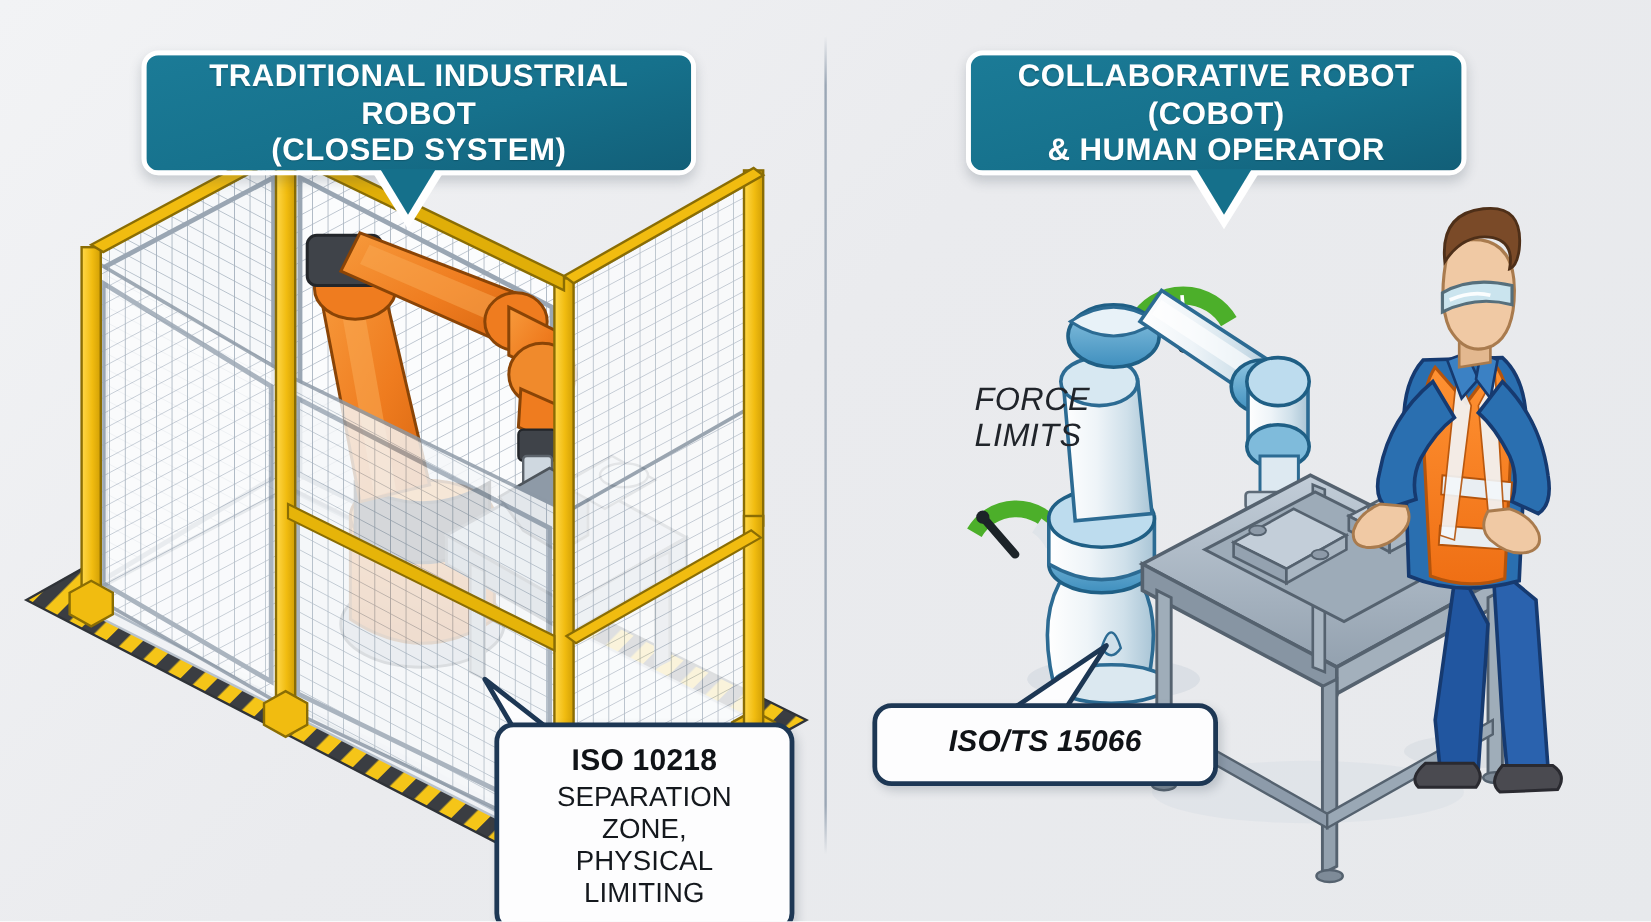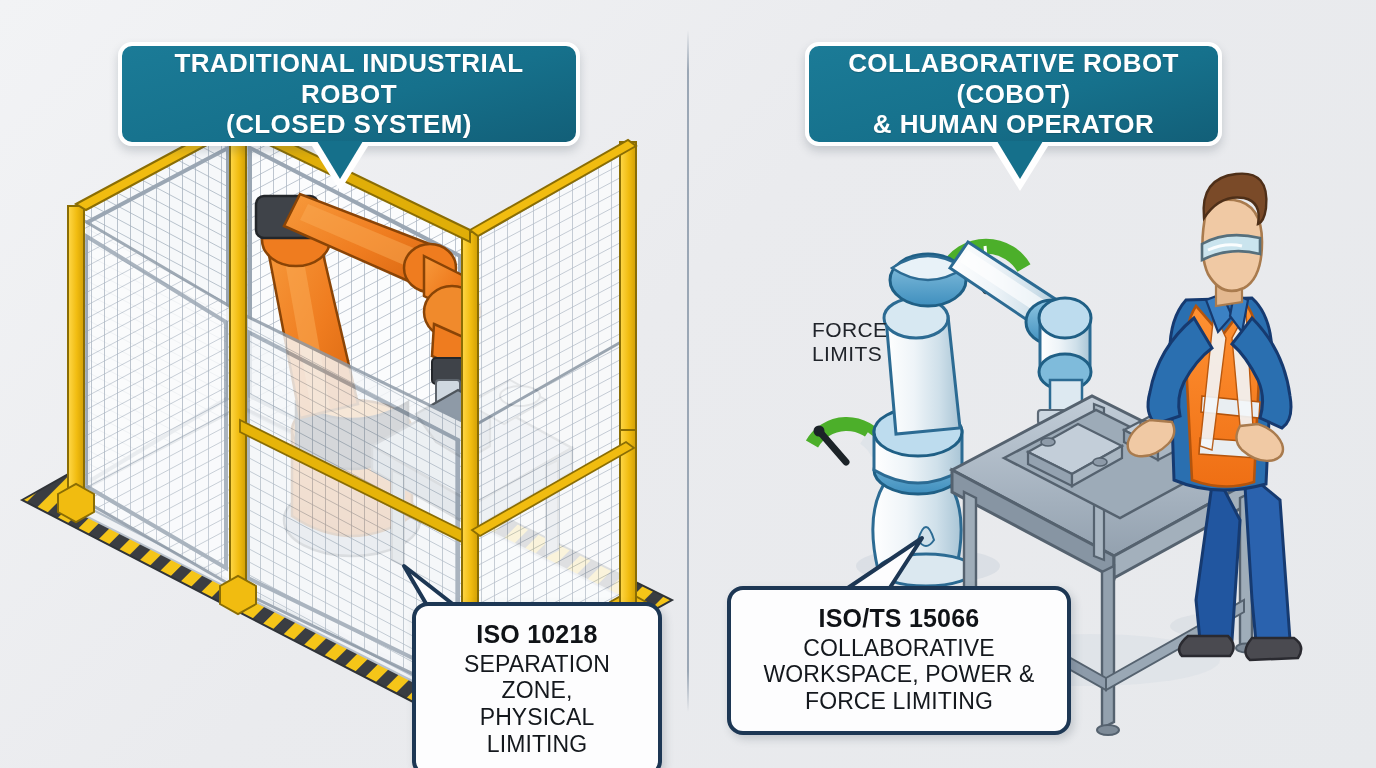--- a/index.html
+++ b/index.html
@@ -102,39 +102,40 @@
     line-height: 1.15;
   }
   .callout-body {
     font-size: 23px;
     color: #14181d;
     line-height: 1.16;
     white-space: pre-line;
     letter-spacing: 0.1px;
   }
   #callout-left  { left: 412px; top: 602px; width: 250px; }
-  #callout-right { left: 727px; top: 586px; width: 344px; }
+  #callout-right { left: 727px; top: 586px; width: 288px; font-style: italic; }
 
   
   .scene {
     position: absolute;
     left: 0; top: 0;
     width: 1376px; height: 768px;
     z-index: 10;
   }
 
   .floating-label {
     position: absolute;
     z-index: 30;
-    font-size: 21px;
+    font-size: 27px;
     line-height: 1.12;
     color: #20242a;
     letter-spacing: 0.4px;
     white-space: pre-line;
     text-align: left;
+    font-style: italic;
   }
   #force-limits-label { left: 812px; top: 318px; }
 </style>
 </head>
 <body>
 
 <div id="stage">
 
   <svg class="scene" viewBox="0 0 1376 768" xmlns="http://www.w3.org/2000/svg">
     <defs>
@@ -427,18 +428,15 @@
   </svg>
 
   <div class="callout" id="callout-left">
     <div class="callout-title">ISO 10218</div>
     <div class="callout-body">SEPARATION ZONE,
 PHYSICAL LIMITING</div>
   </div>
 
   <div class="callout" id="callout-right">
     <div class="callout-title">ISO/TS 15066</div>
-    <div class="callout-body">COLLABORATIVE
-WORKSPACE, POWER &amp;
-FORCE LIMITING</div>
   </div>
 
 </div>
 
 </body></html>

